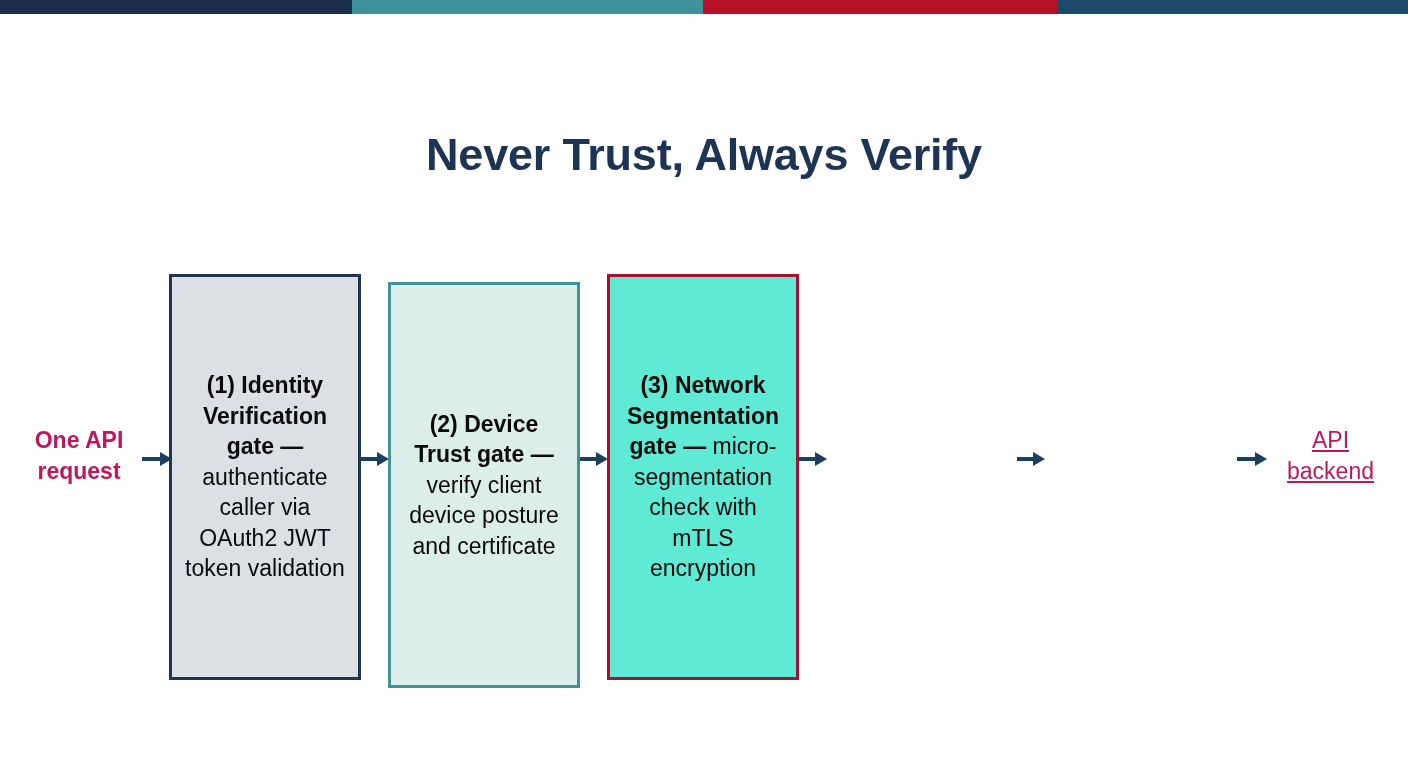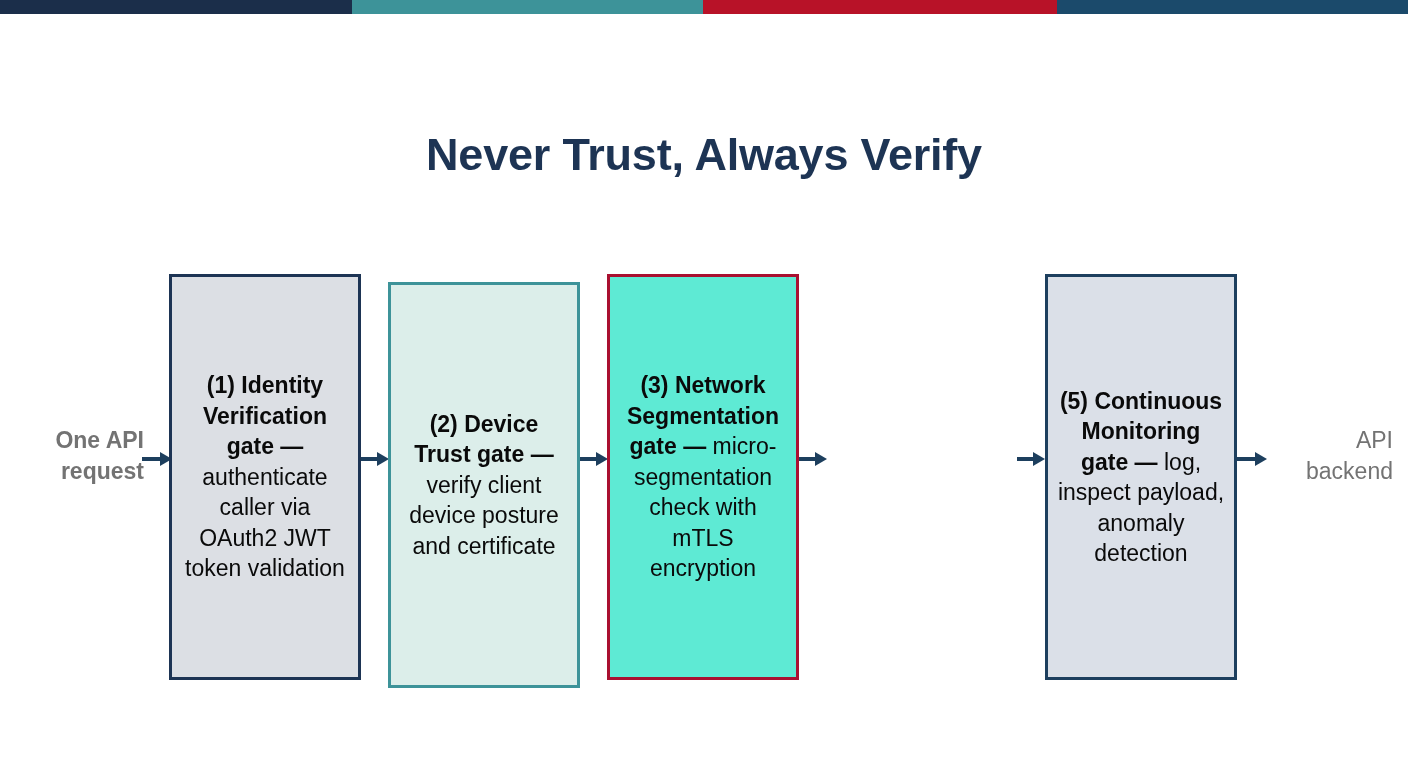--- a/index.html
+++ b/index.html
@@ -47,24 +47,24 @@
     text-align:center;
     font-size:23px;
     line-height:30.5px;
     color:#0a0a0a;
     word-break:break-word;
   }
   .gate-text .lead{font-weight:bold;}
 
   .endpoint-label{
     position:absolute;
-    text-align:right;
+    text-align:center;
     font-size:23px;
     line-height:31px;
-    color:#737373;
+    color:#be185d;
   }
   .endpoint-label.bold{font-weight:bold;}
 
   .arrow{
     position:absolute;
     height:18px;
     display:block;
   }
 </style>
 </head>
@@ -120,26 +120,21 @@
     <line x1="0" y1="9" x2="18" y2="9" stroke="#1d3f5e" stroke-width="4"></line>
     <polygon points="16,2 28,9 16,16" fill="#1d3f5e"></polygon>
   </svg>
 
 
   <svg class="arrow" style="left:1017px;top:450px;width:28px;height:18px;" viewBox="0 0 28 18">
     <line x1="0" y1="9" x2="18" y2="9" stroke="#1d3f5e" stroke-width="4"></line>
     <polygon points="16,2 28,9 16,16" fill="#1d3f5e"></polygon>
   </svg>
 
-  <div class="gate-box" style="left: 1045px; border-color: rgb(29, 63, 94); background: rgb(219, 224, 232);">
-    <div class="gate-text">
-      <span class="lead">(5) Continuous Monitoring gate — </span><span>log, inspect payload, anomaly detection</span>
-    </div>
-  </div>
 
   <svg class="arrow" style="left:1237px;top:450px;width:30px;height:18px;" viewBox="0 0 30 18">
     <line x1="0" y1="9" x2="20" y2="9" stroke="#1d3f5e" stroke-width="4"></line>
     <polygon points="18,2 30,9 18,16" fill="#1d3f5e"></polygon>
   </svg>
 
-  <div class="endpoint-label" style="left:1268px;top:425px;width:125px;">API backend</div>
+  <div class="endpoint-label" style="left:1268px;top:425px;width:125px;text-decoration:underline;">API backend</div>
 
 </div>
 
 </body></html>

